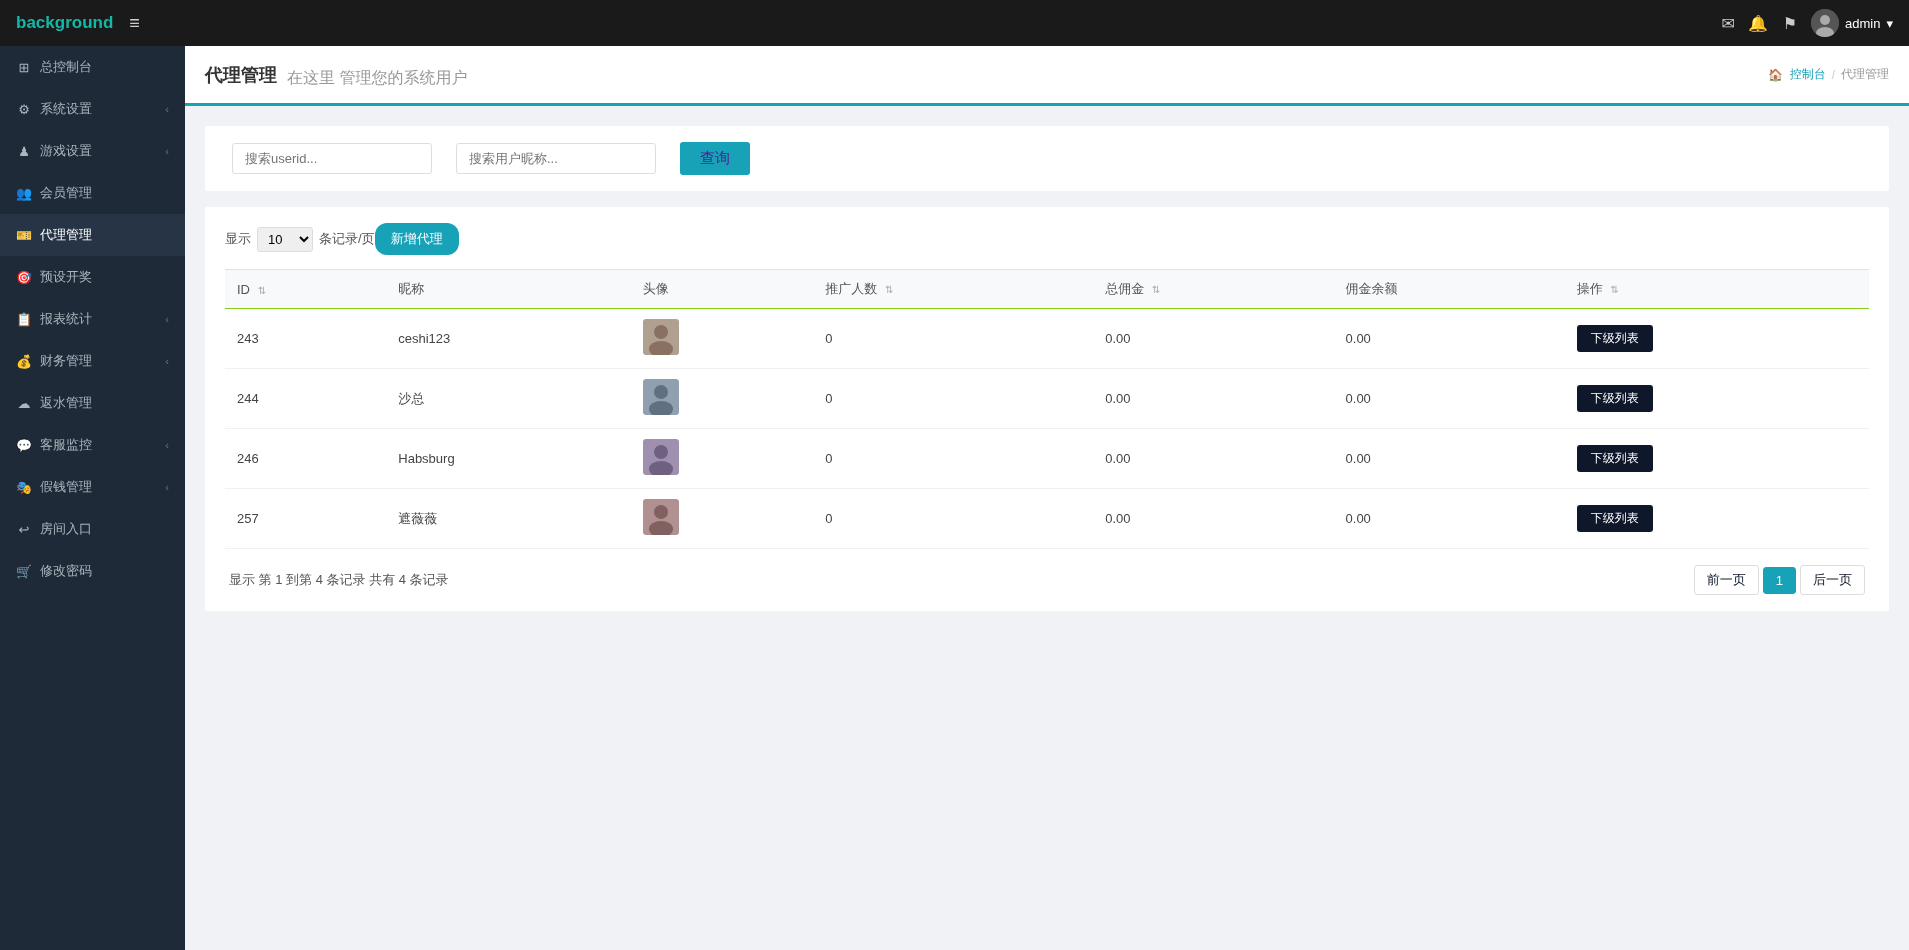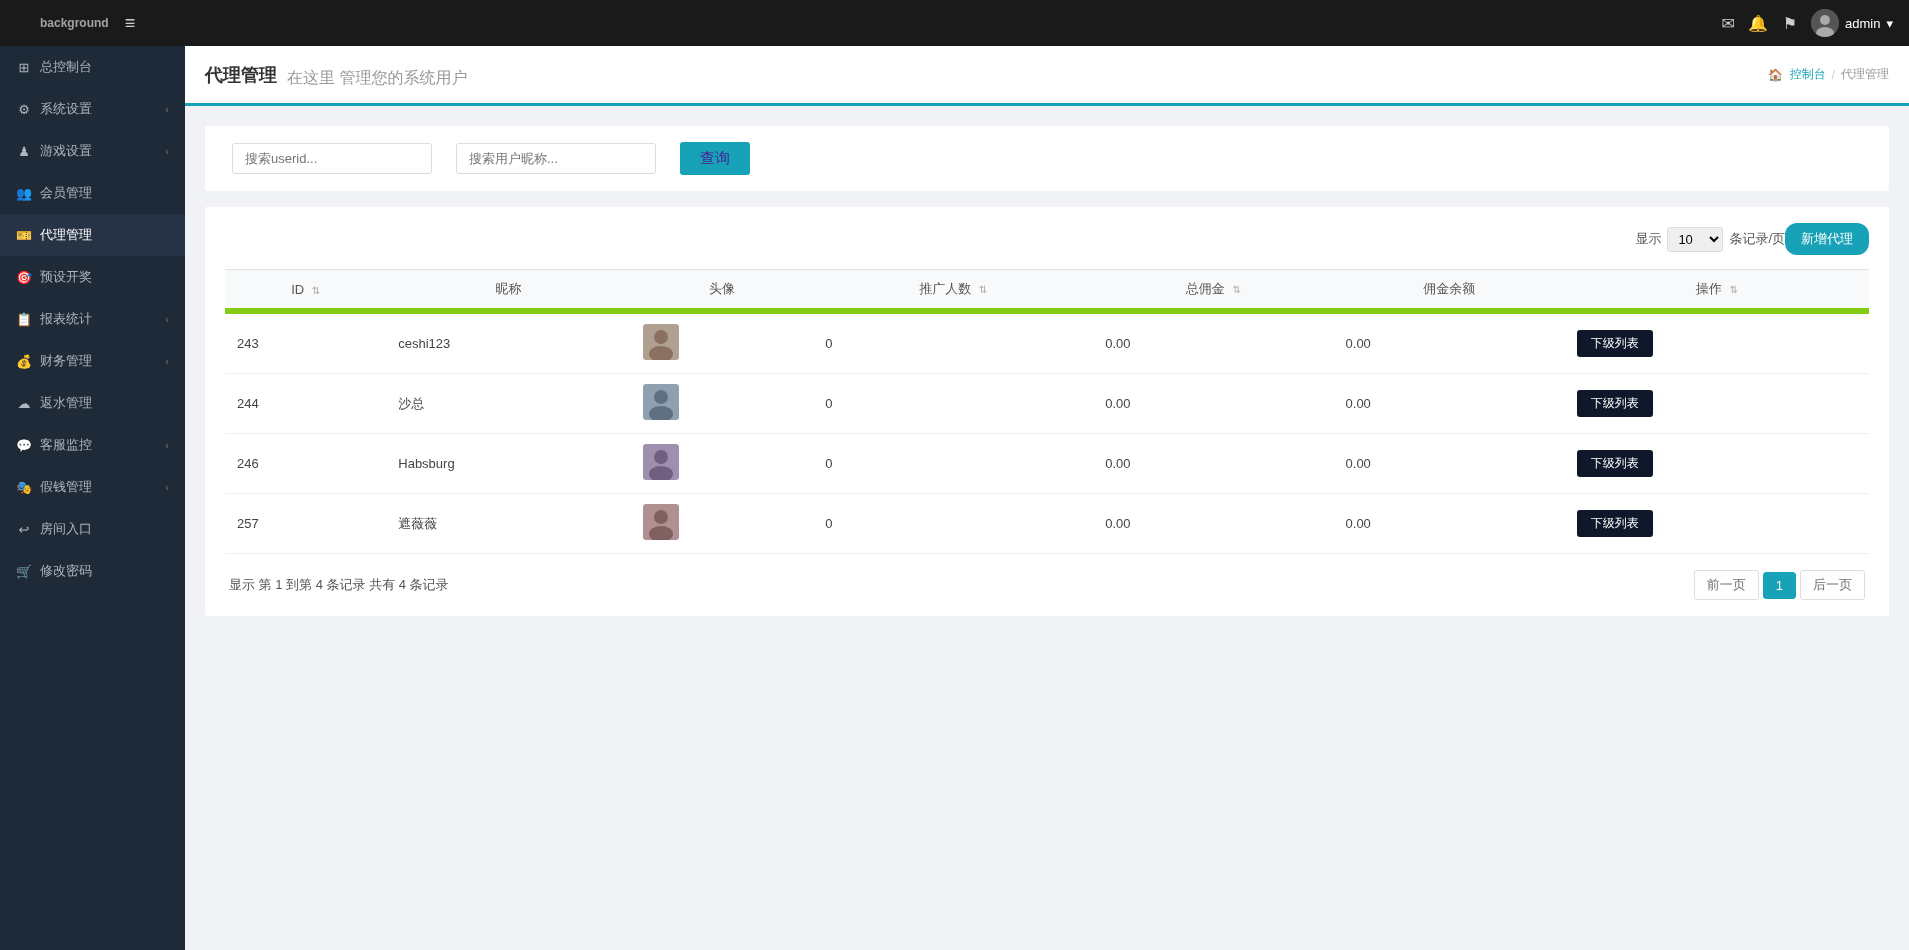--- a/index.html
+++ b/index.html
@@ -10,21 +10,21 @@
       background: #1a1a1a;
       color: #fff;
       height: 46px;
       display: flex;
       align-items: center;
       justify-content: space-between;
       padding: 0 16px;
       flex-shrink: 0;
     }
     .topbar-left { display: flex; align-items: center; gap: 16px; }
-    .topbar-brand { font-size: 12px; font-weight: bold; color: #a3a3a3; margin-left: 24px; }
+    .topbar-brand { font-size: 17px; font-weight: bold; color: #14b8a6; }
     .topbar-menu-icon { font-size: 18px; cursor: pointer; color: #ccc; }
     .topbar-right { display: flex; align-items: center; gap: 14px; }
     .topbar-icon { color: #ccc; font-size: 16px; cursor: pointer; }
     .topbar-user { display: flex; align-items: center; gap: 6px; color: #fff; cursor: pointer; }
     .topbar-avatar { width: 28px; height: 28px; border-radius: 50%; background: #555; display: flex; align-items: center; justify-content: center; font-size: 12px; color: #fff; overflow: hidden; }
 
     
     .layout { display: flex; flex: 1; overflow: hidden; }
 
     
@@ -99,21 +99,21 @@
       border-radius: 3px;
       cursor: pointer;
       font-size: 15px;
     }
 
     
     .table-section { background: #fff; border-radius: 2px; padding: 16px 20px; }
     .table-controls {
       display: flex;
       align-items: center;
-      justify-content: flex-end;
+      justify-content: flex-start;
       margin-bottom: 14px;
     }
     .table-controls-left { display: flex; align-items: center; gap: 6px; font-size: 13px; color: #555; }
     .records-select {
       border: 1px solid #ddd;
       border-radius: 3px;
       padding: 3px 6px;
       font-size: 13px;
       outline: none;
     }
@@ -124,24 +124,24 @@
       padding: 7px 16px;
       border-radius: 12px;
       cursor: pointer;
       font-size: 13px;
     }
 
     
     .data-table { width: 100%; border-collapse: collapse; }
     .data-table th {
       background: #f8f9fa;
-      border-bottom: 6px solid #84cc16;
+      border-bottom: 1px solid #84cc16;
       border-top: 1px solid #dee2e6;
       padding: 10px 12px;
-      text-align: center;
+      text-align: left;
       font-weight: 500;
       color: #555;
       font-size: 13px;
     }
     .data-table td {
       padding: 10px 12px;
       border-bottom: 1px solid #f0f0f0;
       color: #444;
       font-size: 13px;
     }
@@ -177,21 +177,21 @@
       padding: 0 4px;
     }
     .pagination-right { display: flex; align-items: center; gap: 4px; }
     .page-btn {
       border: 1px solid #ddd;
       background: #fff;
       padding: 5px 12px;
       cursor: pointer;
       border-radius: 3px;
       font-size: 13px;
-      color: #737373;
+      color: #0f172a;
     }
     .page-btn.active {
       background: #17a2b8;
       color: #fff;
       border-color: #17a2b8;
     }
   </style>
 </head>
 <body>
 

